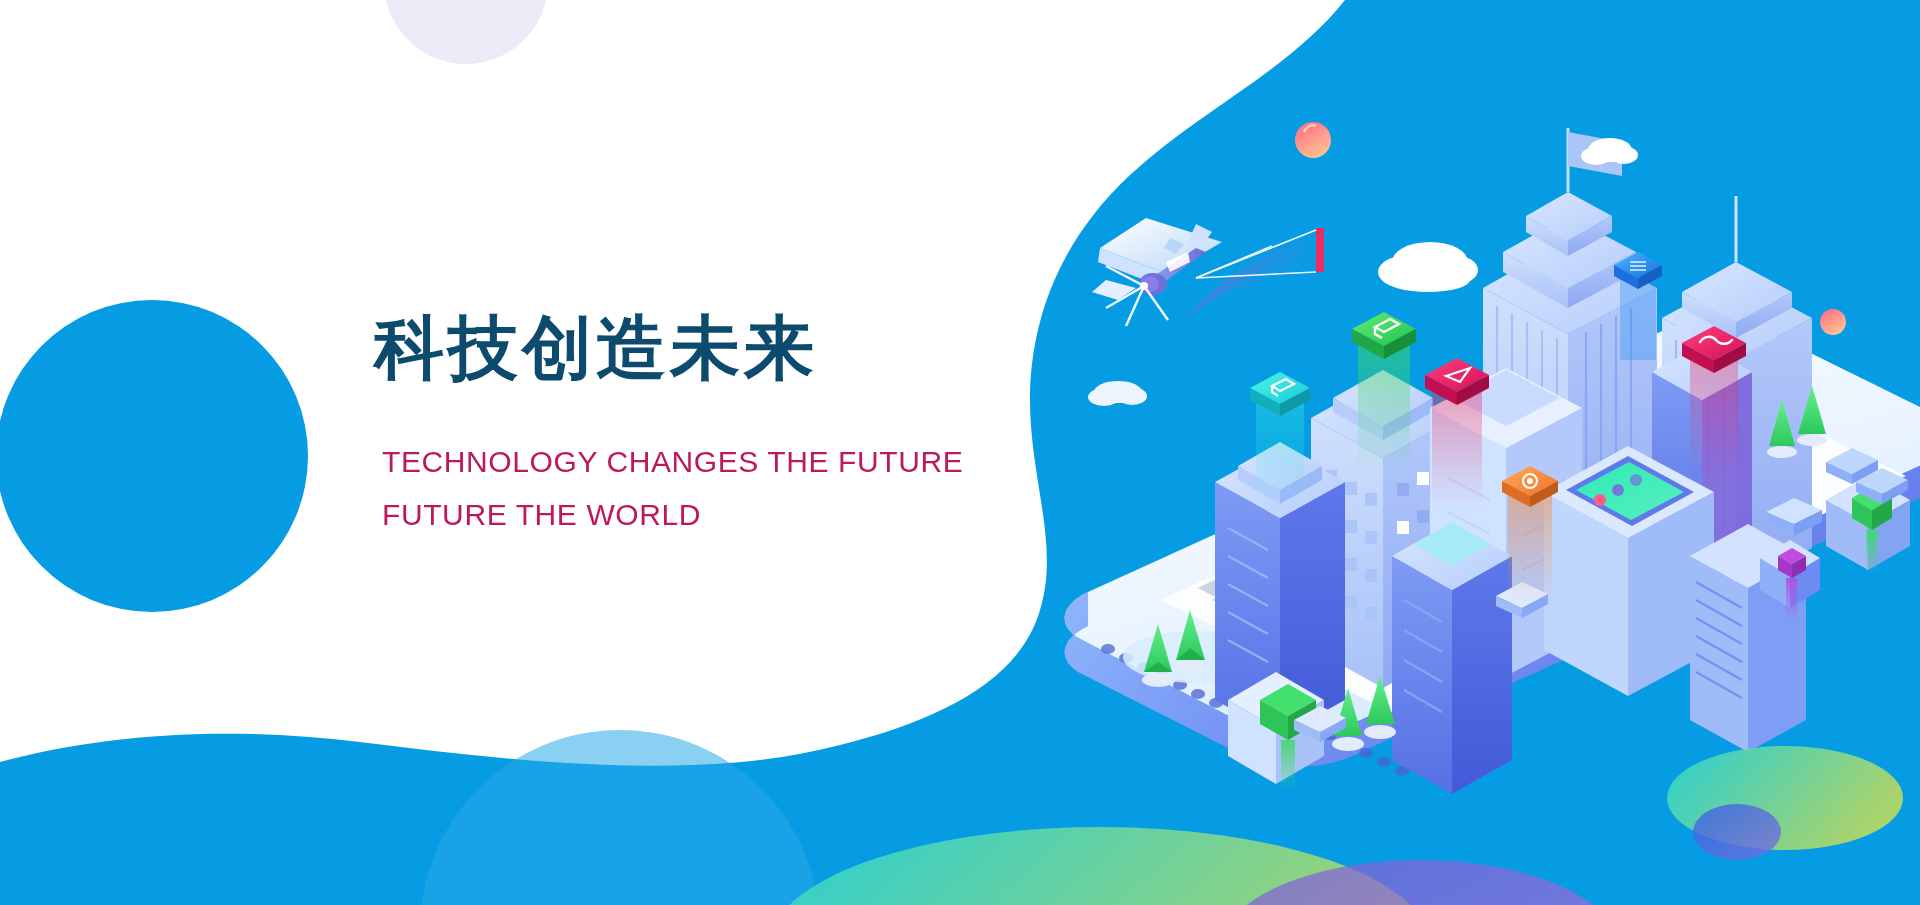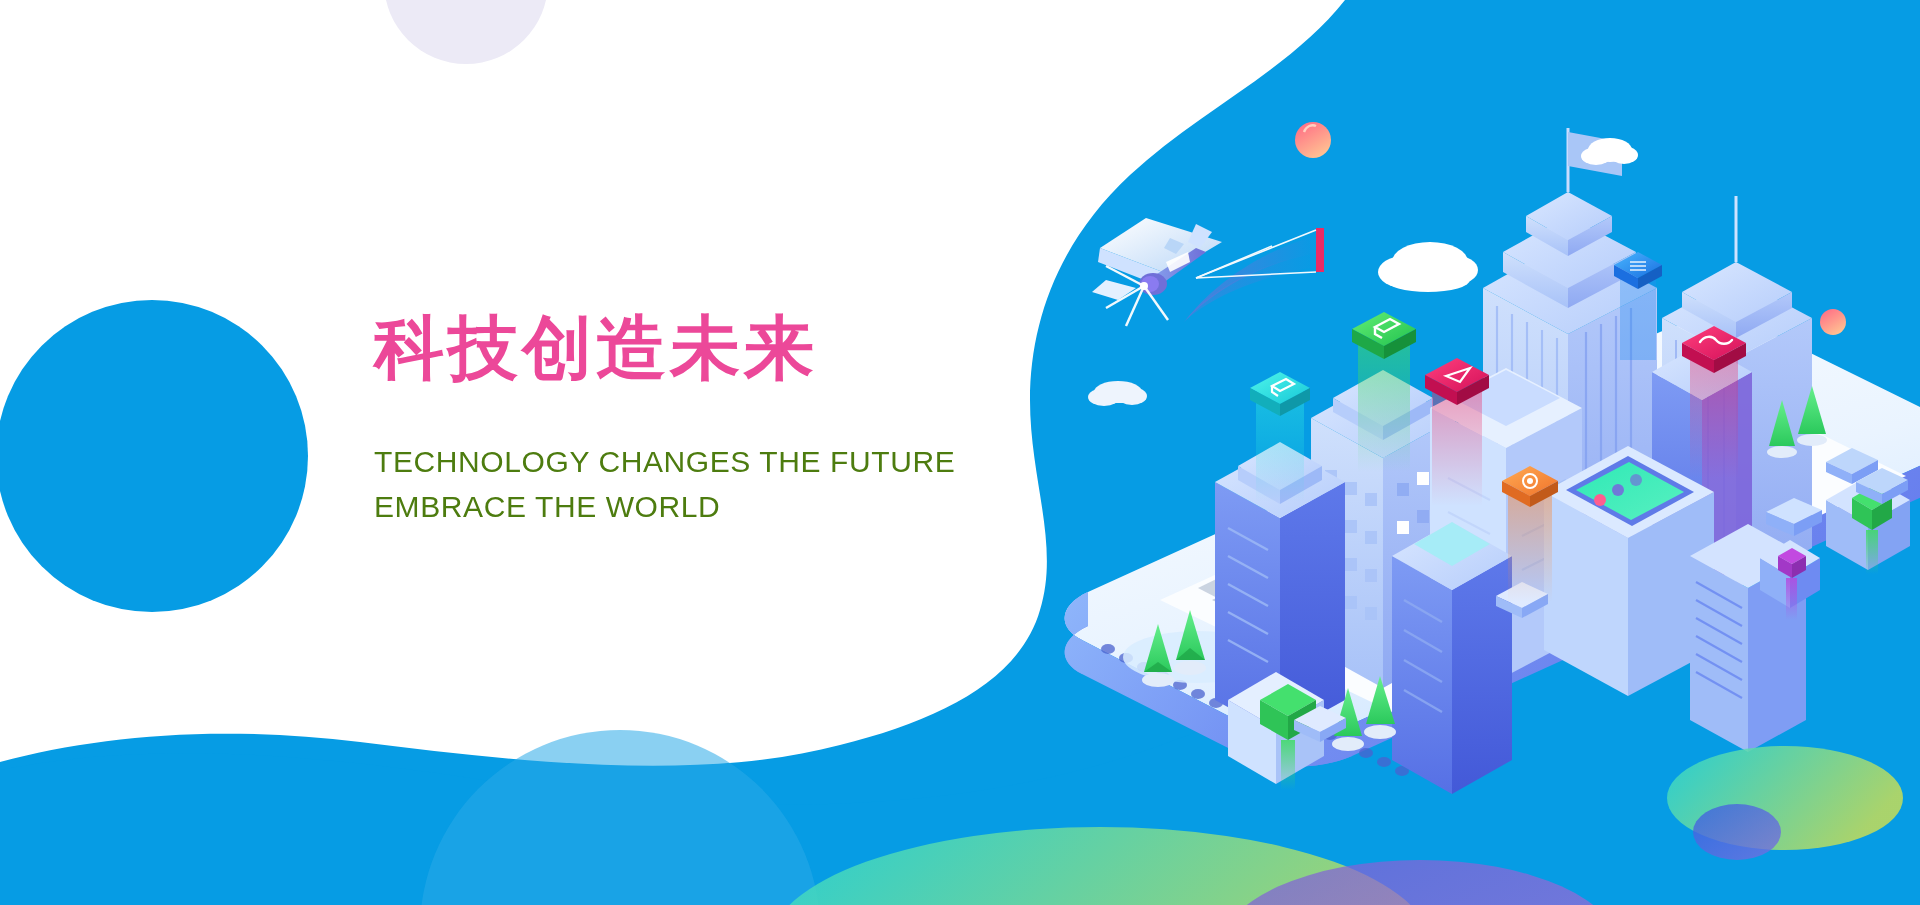--- a/index.html
+++ b/index.html
@@ -16,33 +16,33 @@
   #text-block{
     position:absolute;left:374px;top:300px;width:680px;
     z-index:40;
   }
   .headline{
     font-family:"Liberation Sans","DejaVu Sans",sans-serif;
     font-weight:bold;
     font-size:70px;
     line-height:1.38;
     letter-spacing:4px;
-    color:#ec4899;
+    color:#0c4a6e;
     white-space:nowrap;
     margin:0;
   }
   .subline{
     font-family:"Liberation Sans","DejaVu Sans",sans-serif;
     font-weight:normal;
     font-size:30px;
     line-height:1.52;
     letter-spacing:0.6px;
-    color:#4d7c0f;
+    color:#be185d;
     white-space:nowrap;
-    margin:0;
+    margin:8px;
   }
   #subtitle-wrap{margin-top:42px;}
 </style>
 </head>
 <body>
 
 <div id="stage">
 
   <svg class="svgfull" viewBox="0 0 1920 905" preserveAspectRatio="none">
     <defs>
@@ -686,17 +686,17 @@
 
     <ellipse cx="1785" cy="798" rx="118" ry="52" fill="url(#gD1)"></ellipse>
 
     <ellipse cx="1737" cy="832" rx="44" ry="28" fill="url(#gD3)"></ellipse>
   </svg>
 
   <div id="text-block">
     <h1 class="headline">科技创造未来</h1>
     <div id="subtitle-wrap">
       <p class="subline">TECHNOLOGY CHANGES THE FUTURE</p>
-      <p class="subline">EMBRACE THE WORLD</p>
+      <p class="subline">FUTURE THE WORLD</p>
     </div>
   </div>
 
 </div>
 
 </body></html>

